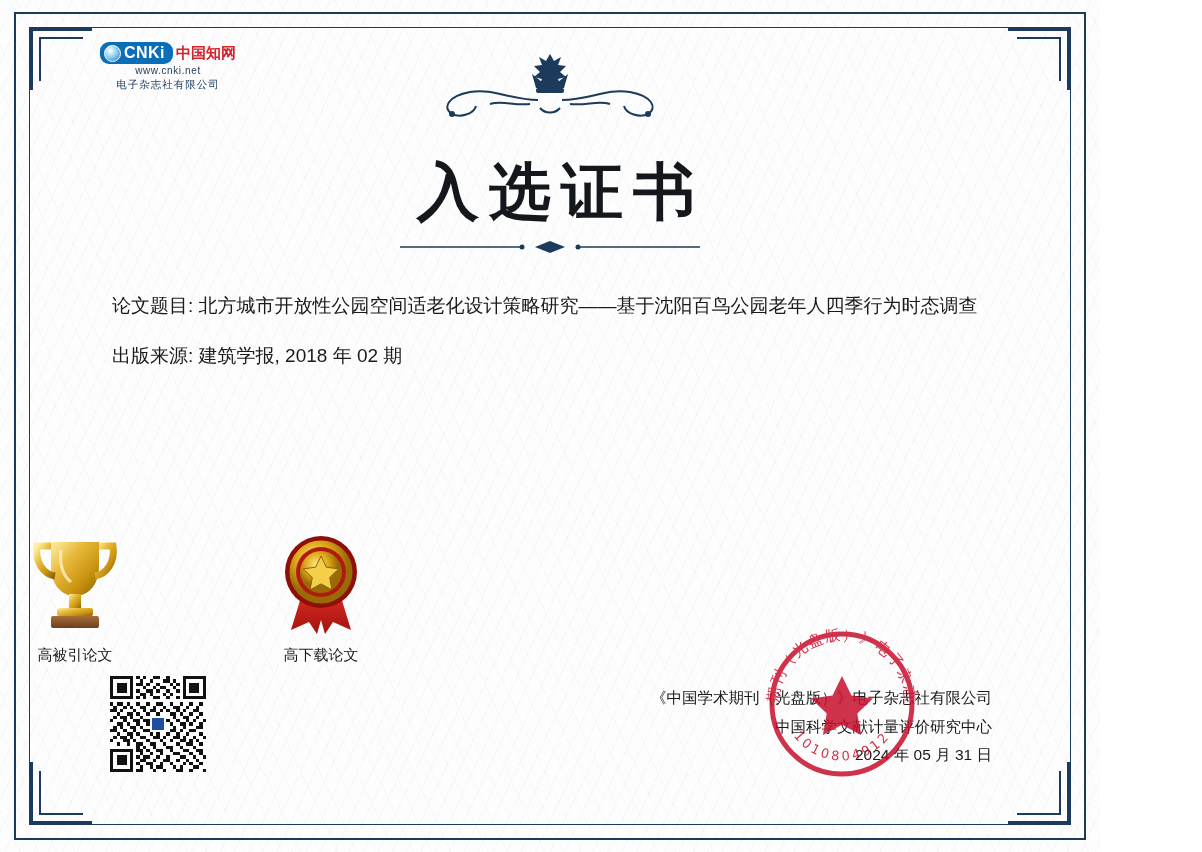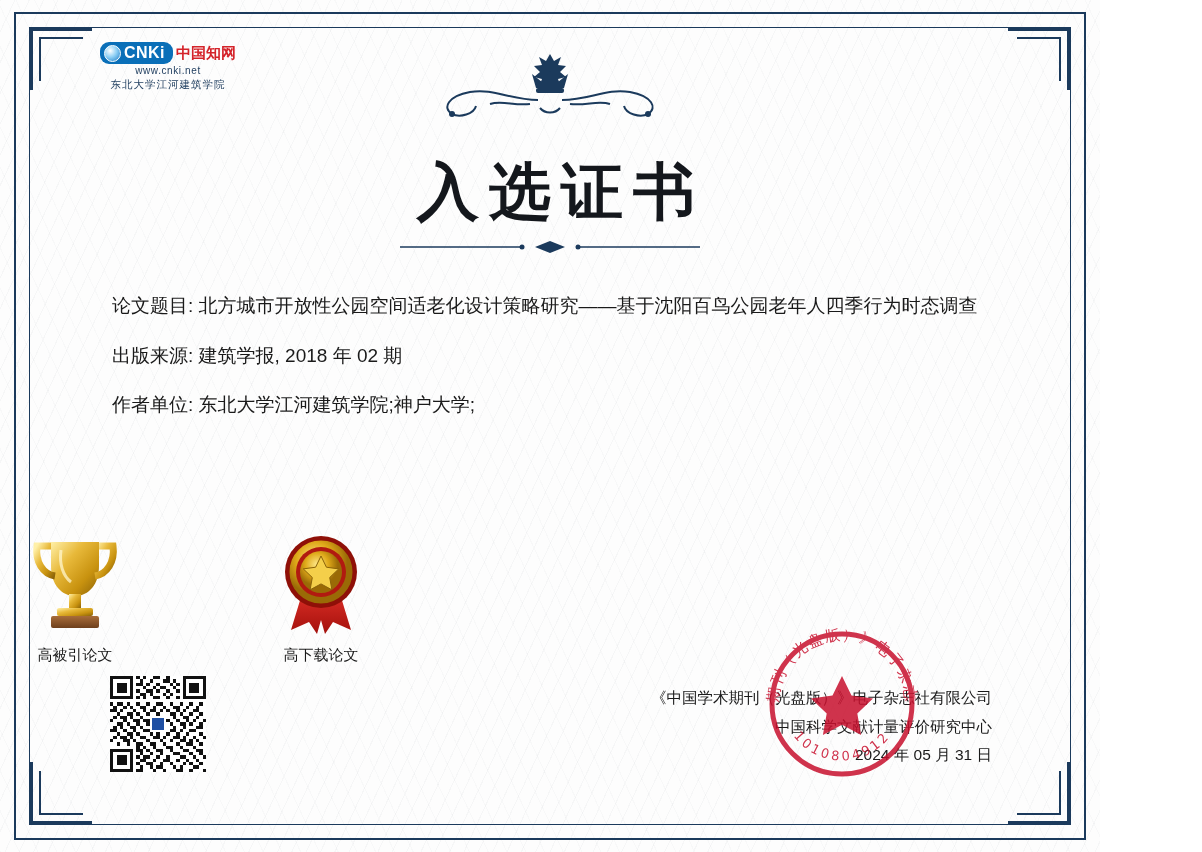--- a/index.html
+++ b/index.html
@@ -272,21 +272,21 @@
 
   <div class="logo">
     <div class="logo-row">
       <span class="logo-mark">
         <span class="logo-globe"></span>
         <span>CNKi</span>
       </span>
       <span class="logo-cn">中国知网</span>
     </div>
     <div class="logo-url">www.cnki.net</div>
-    <div class="logo-sub">东北大学江河建筑学院</div>
+    <div class="logo-sub">电子杂志社有限公司</div>
   </div>
 
   <div class="ornament">
     <svg width="320" height="80" viewBox="0 0 320 80" fill="none" stroke="#1b3a5c" stroke-width="2">
       <g fill="#1b3a5c" stroke="none">
         <path d="M160 6 l4 7 7-4 -3 8 8 1 -6 6 6 5 -8 2 3 8 -7-5 -4 7 -4-7 -7 5 3-8 -8-2 6-5 -6-6 8-1 -3-8 7 4z"></path>
         <rect x="146" y="40" width="28" height="5" rx="2"></rect>
         <path d="M146 40 l-4-14 10 8 8-11 8 11 10-8 -4 14z"></path>
       </g>
       <path d="M148 52 C120 52 104 40 80 44 C58 48 52 60 62 66 C70 70 84 66 86 58"></path>
@@ -312,24 +312,20 @@
   </div>
 
   <div class="fields">
     <div class="field">
       <span class="label">论文题目:</span>
       <span class="value">北方城市开放性公园空间适老化设计策略研究——基于沈阳百鸟公园老年人四季行为时态调查</span>
     </div>
     <div class="field">
       <span class="label">出版来源:</span>
       <span class="value">建筑学报, 2018 年 02 期</span>
-    </div>
-    <div class="field">
-      <span class="label">作者单位:</span>
-      <span class="value">东北大学江河建筑学院;神户大学;</span>
     </div>
   </div>
 
   <div class="awards">
     <div class="award">
       <svg width="120" height="106" viewBox="0 0 120 106">
         <defs>
           <linearGradient id="gold" x1="0" y1="0" x2="1" y2="1">
             <stop offset="0%" stop-color="#fff0a8"></stop>
             <stop offset="35%" stop-color="#e8b93a"></stop>

